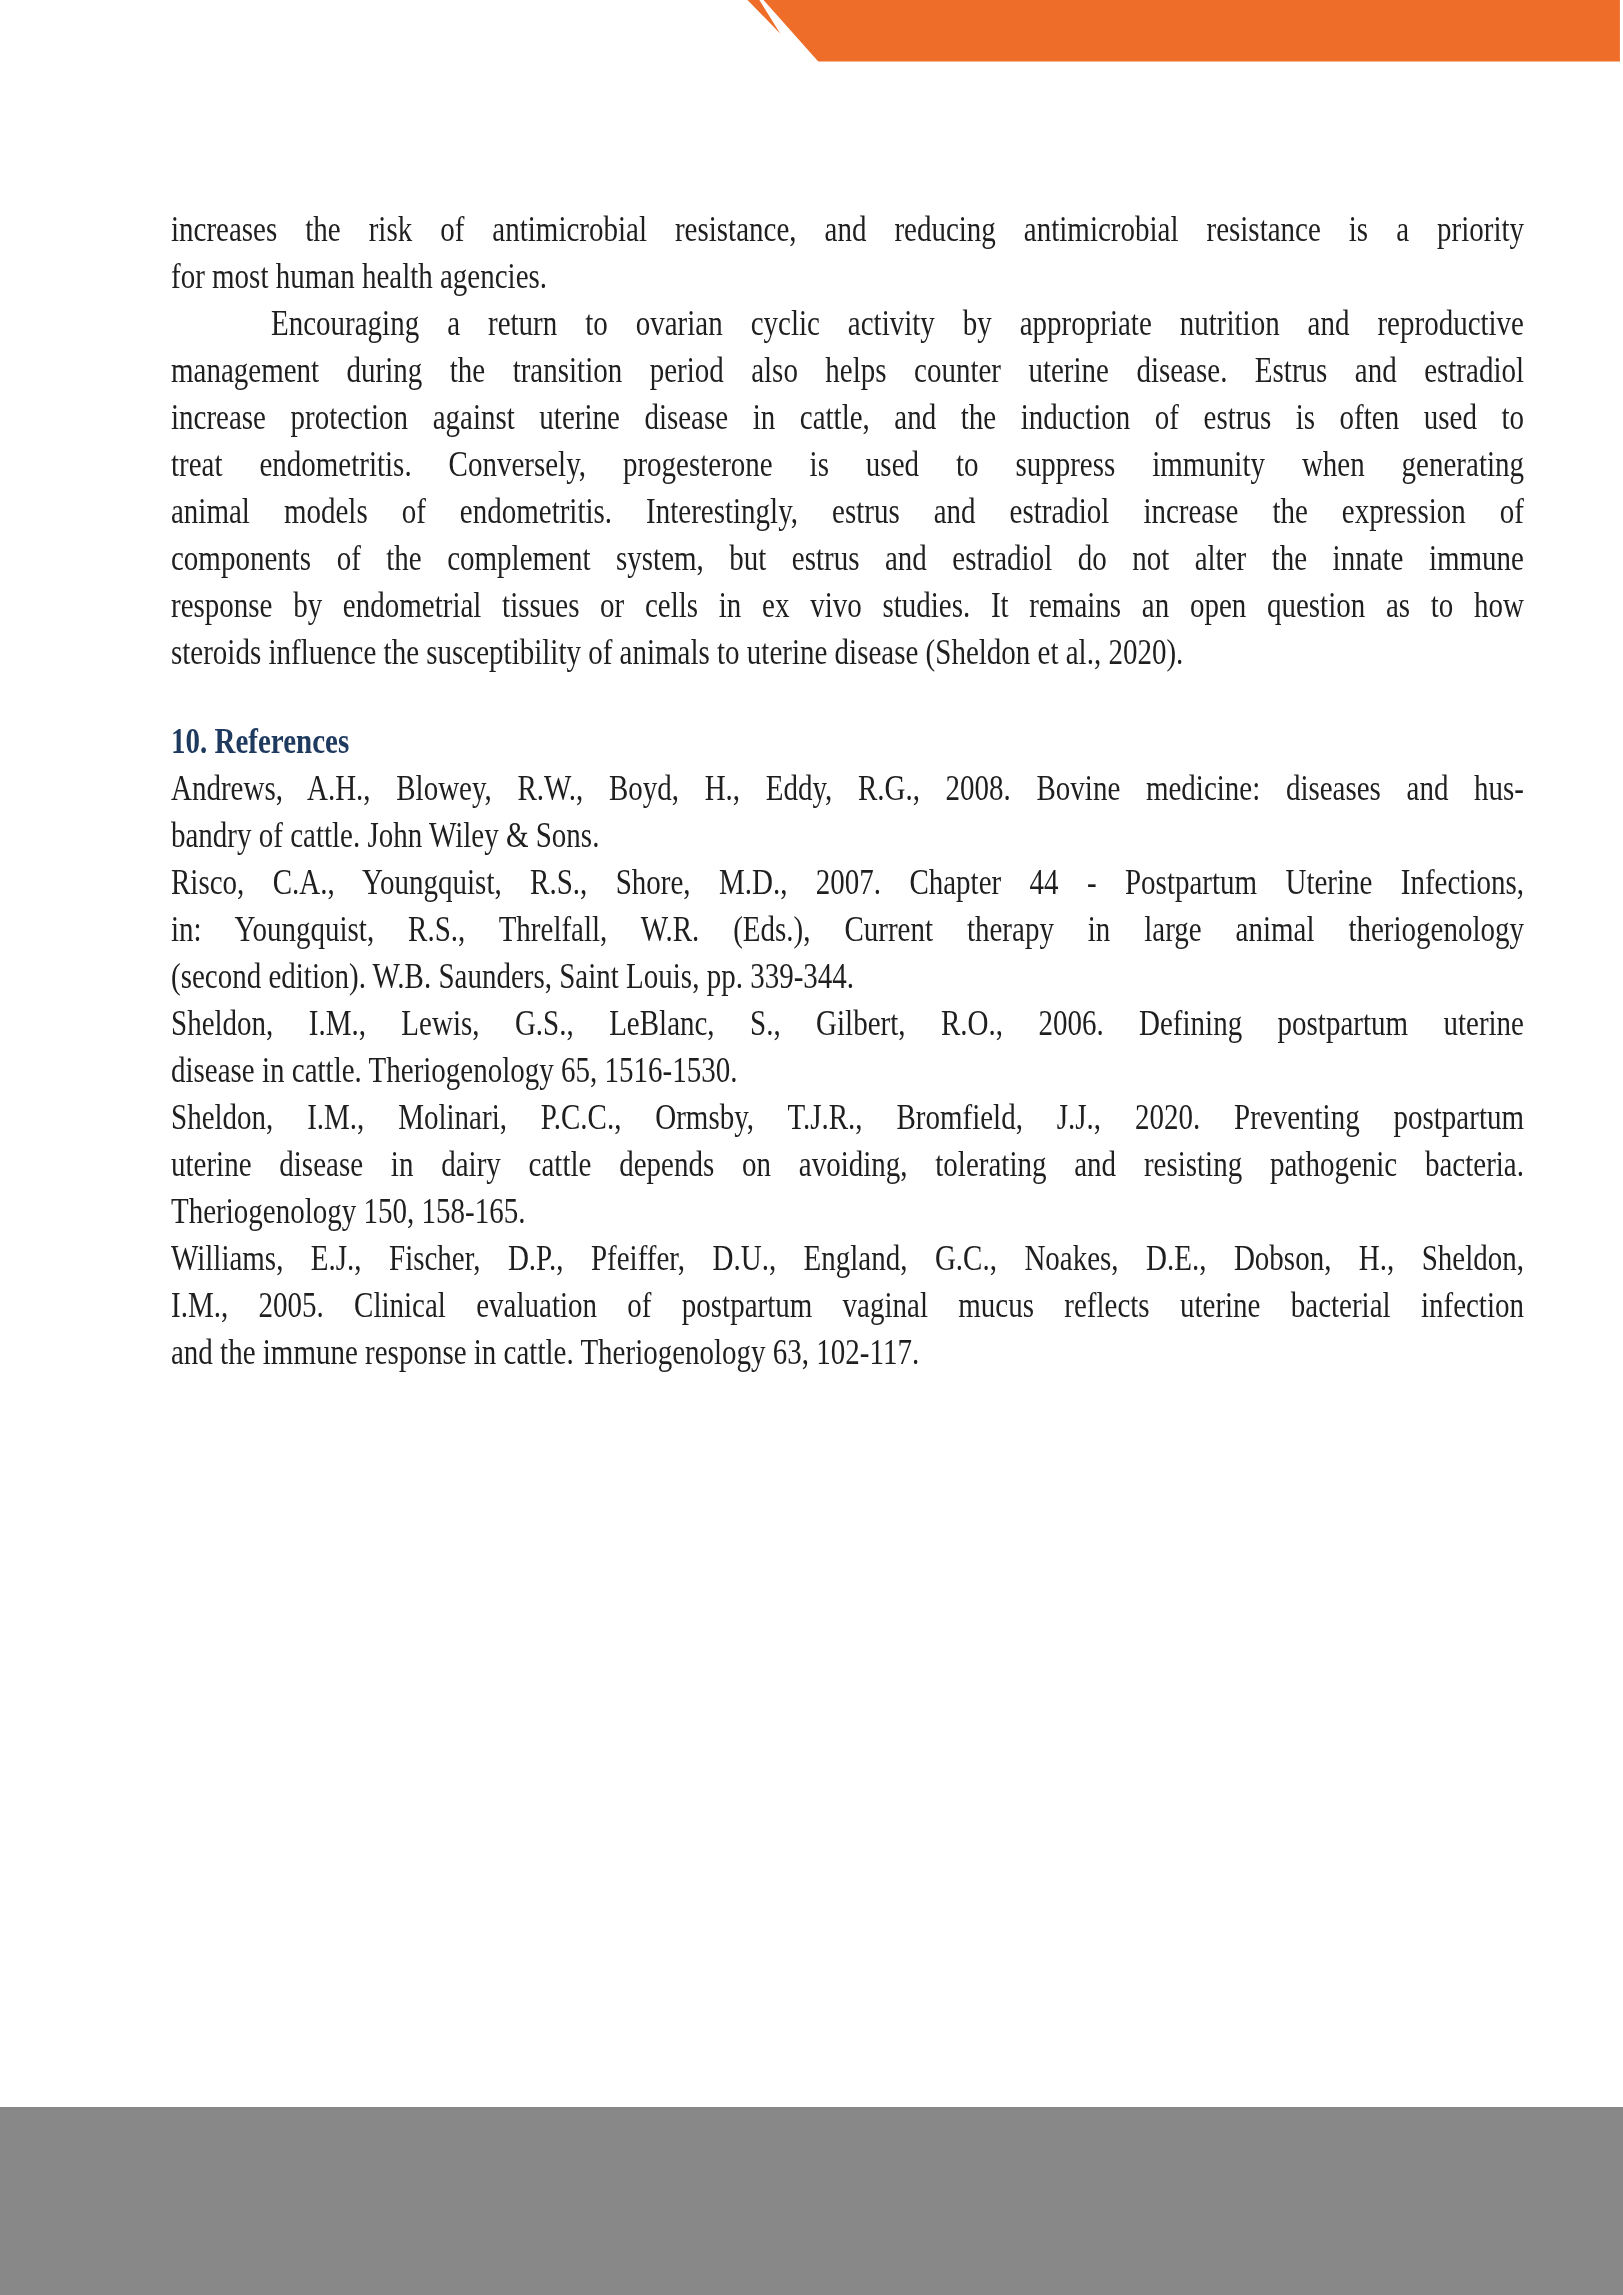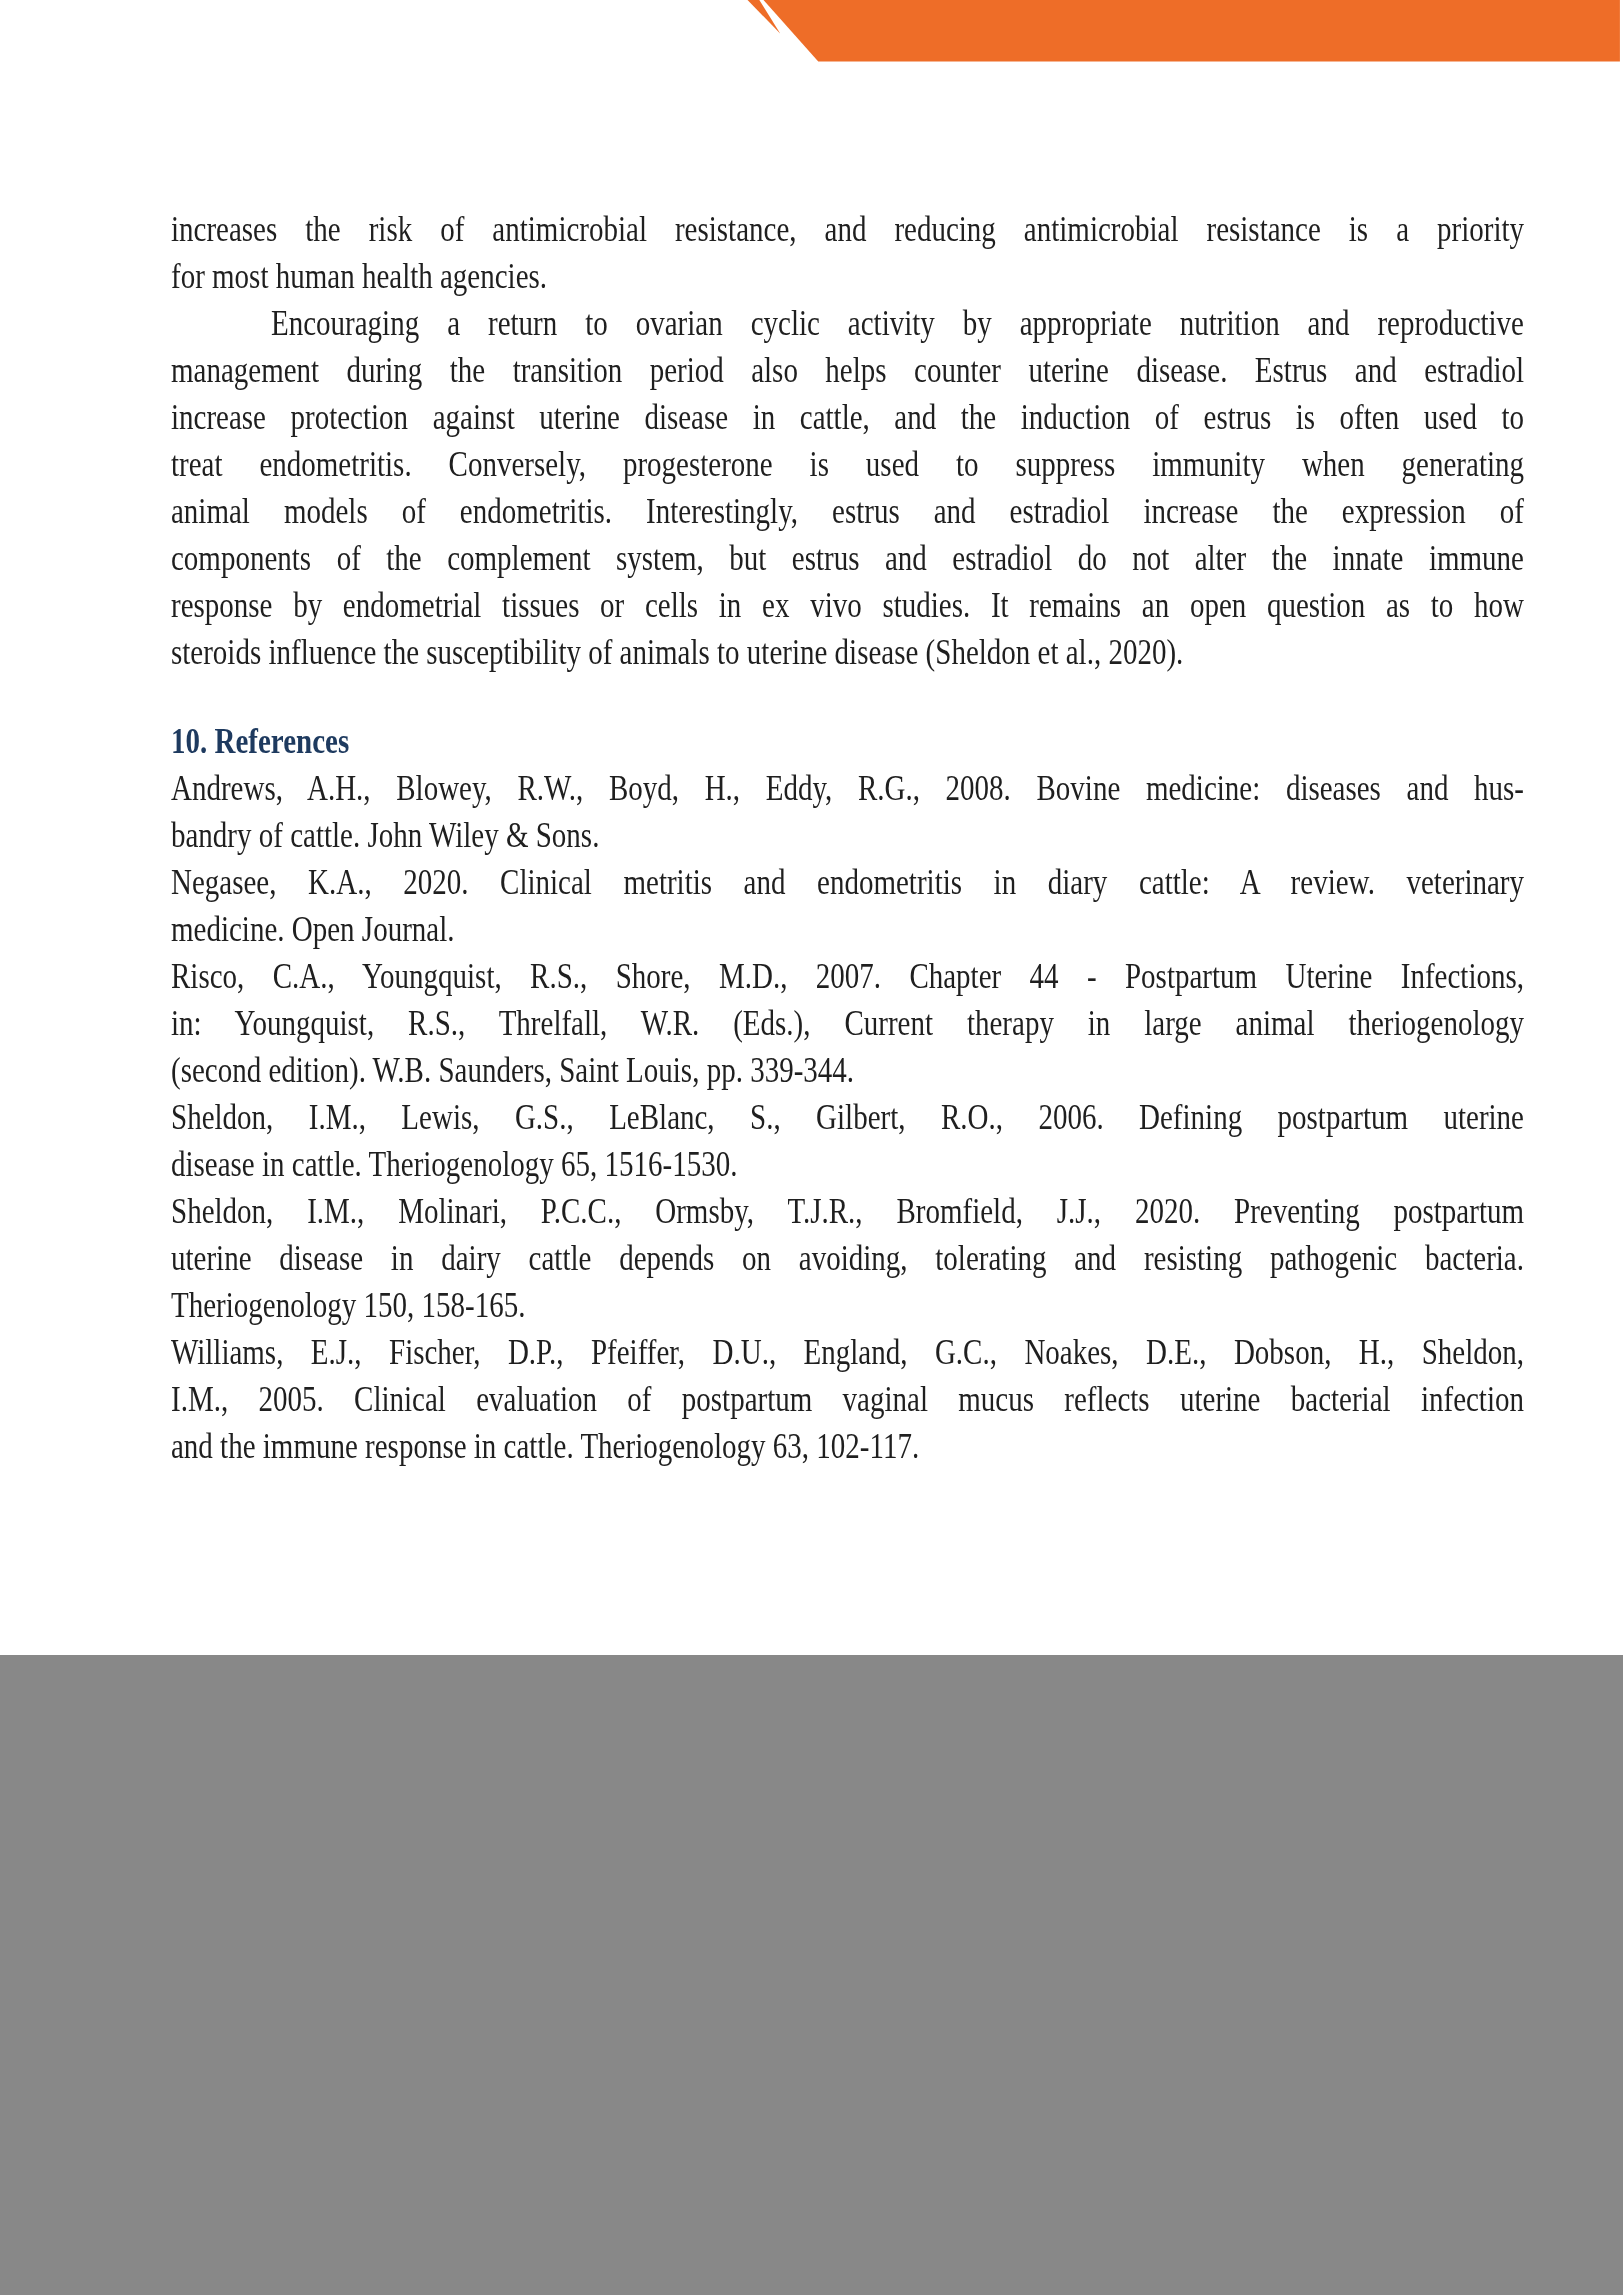--- a/index.html
+++ b/index.html
@@ -1,18 +1,18 @@
 <!DOCTYPE html>
 <html style="--accent_orange: #EE6D28; --heading_navy: #1E3A5F; --body_text: #1F1F1F; --page_background: #FFFFFF;font-size:13.5px"><head>
 <meta charset="utf-8">
 <style>
   html,body { margin:0; padding:0; background:#888; }
   .page {
     position:relative;
-    width:1623px; height:1655px;
+    width:1623px; height:2107px;
     margin:0 auto;
     background: var(--page_background, #ffffff);
     font-family: "Liberation Serif", "DejaVu Serif", serif;
     overflow:hidden;
   }
   .deco { position:absolute; left:0; display:block; }
   .deco.top { top:0; }
   .deco.bottom { top:2190px; }
 
   .text-block {
@@ -71,24 +71,20 @@
     <div class="line last refs-heading">10. References</div>
 
     <div class="refs">
 
       <div class="ref">
         <div class="line">Andrews, A.H., Blowey, R.W., Boyd, H., Eddy, R.G., 2008. Bovine medicine: diseases and hus-</div>
         <div class="line last">bandry of cattle. John Wiley &amp; Sons.</div>
       </div>
 
 
-      <div class="ref">
-        <div class="line">Negasee, K.A., 2020. Clinical metritis and endometritis in diary cattle: A review. veterinary</div>
-        <div class="line last">medicine. Open Journal.</div>
-      </div>
 
 
       <div class="ref">
         <div class="line">Risco, C.A., Youngquist, R.S., Shore, M.D., 2007. Chapter 44 - Postpartum Uterine Infections,</div>
         <div class="line">in: Youngquist, R.S., Threlfall, W.R. (Eds.), Current therapy in large animal theriogenology</div>
         <div class="line last">(second edition). W.B. Saunders, Saint Louis, pp. 339-344.</div>
       </div>
 
       <div class="ref">
         <div class="line">Sheldon, I.M., Lewis, G.S., LeBlanc, S., Gilbert, R.O., 2006. Defining postpartum uterine</div>

